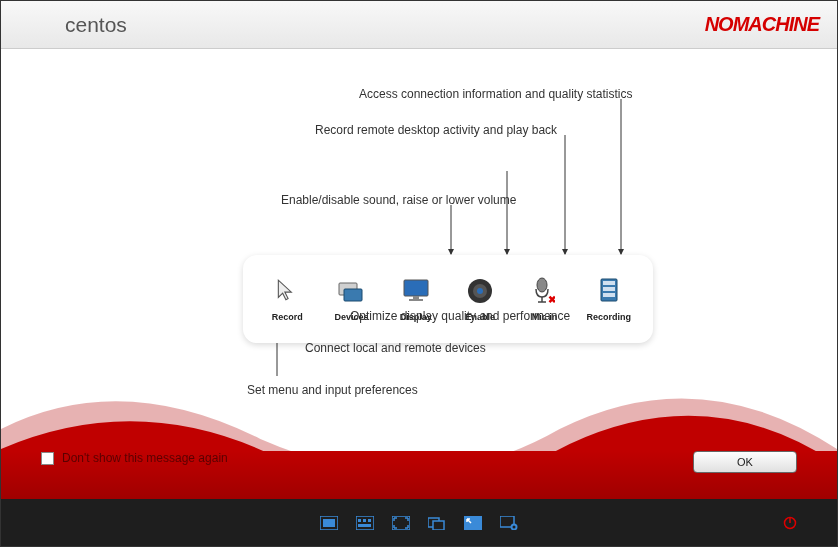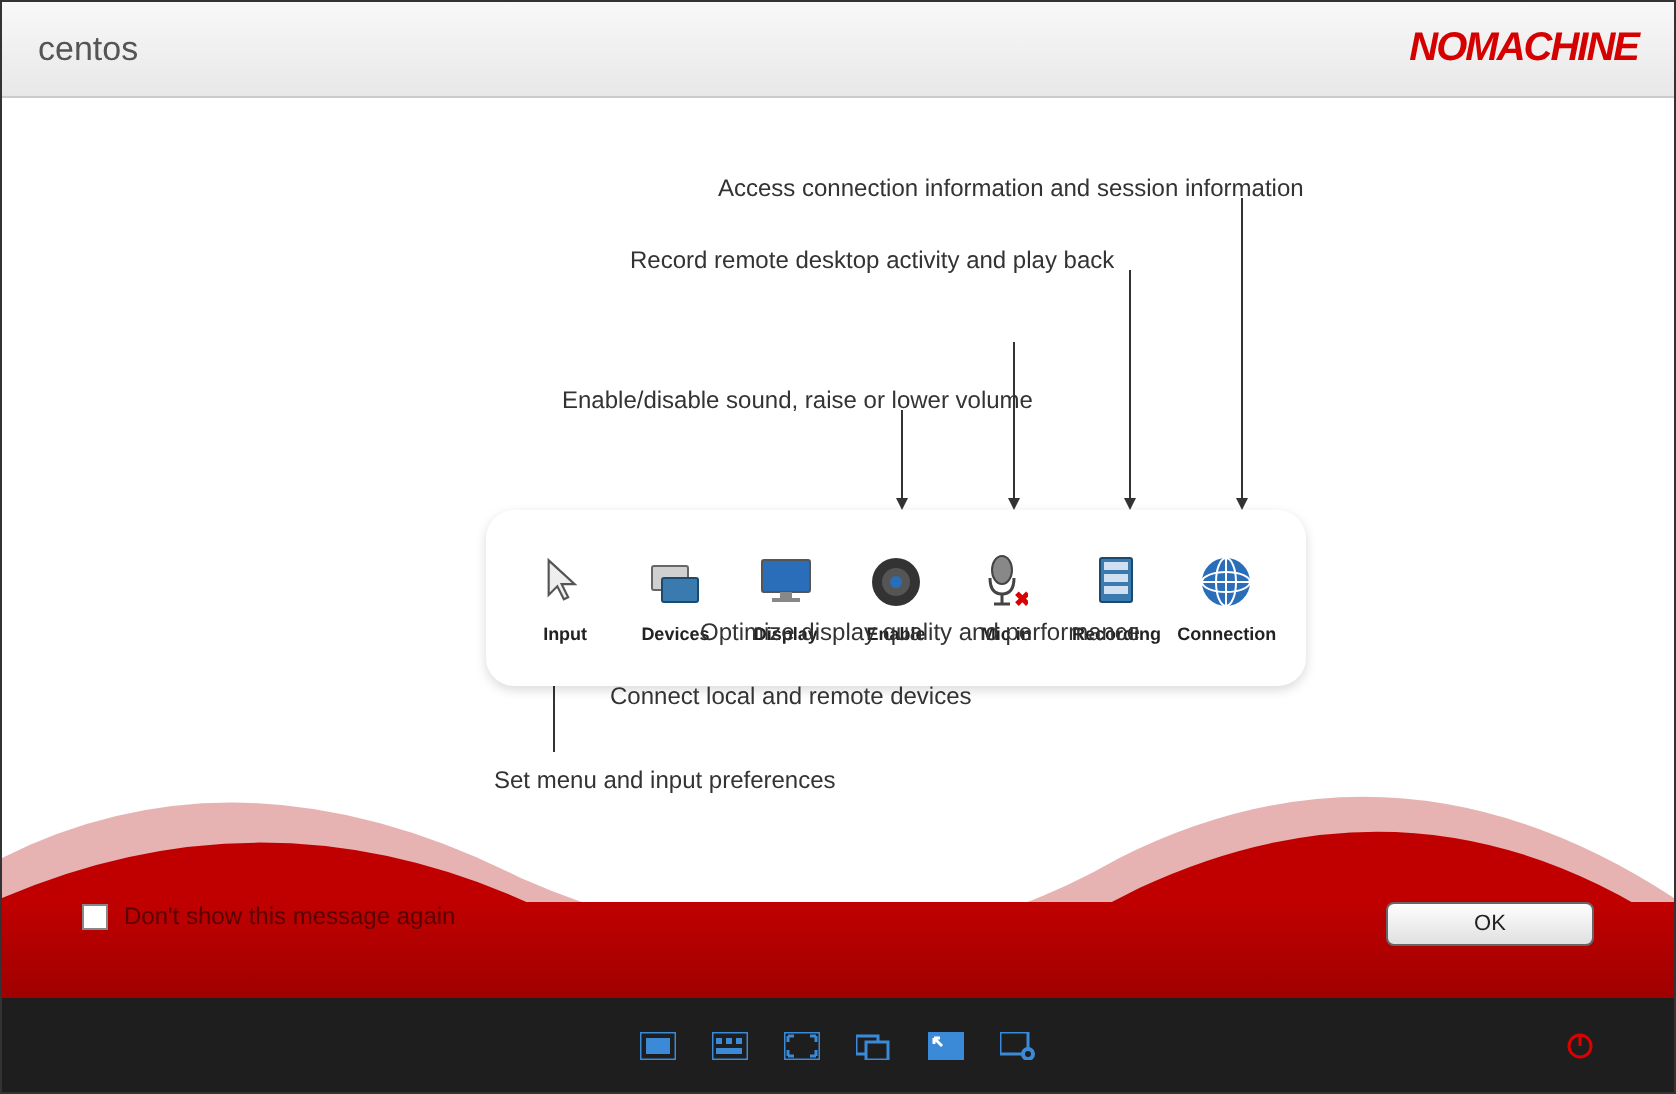--- a/index.html
+++ b/index.html
@@ -1,19 +1,19 @@
 <!DOCTYPE html>
 <html><head>
 <meta charset="utf-8">
 <style>
   * { box-sizing: border-box; margin: 0; padding: 0; }
   body { font-family: Arial, Helvetica, sans-serif; background: #000; }
   .window { width: 838px; height: 547px; background: #fff; position: relative; border: 1px solid #333; overflow: hidden; }
   .titlebar { height: 48px; background: linear-gradient(to bottom, #f8f8f8, #e8e8e8); border-bottom: 1px solid #ccc; display: flex; align-items: center; justify-content: space-between; padding: 0 18px; }
-  .title { font-size: 17px; color: #555; }
+  .title { font-size: 21px; color: #555; margin-left: 46px; }
   .brand { font-size: 20px; font-weight: 900; color: #d50000; letter-spacing: -1px; font-style: italic; text-align: right; }
   .content { position: relative; height: 450px; background: #fff; overflow: hidden; }
   .wave-bg { position: absolute; top: 0; left: 0; width: 100%; height: 100%; z-index: 0; }
   .toolbar-panel { position: absolute; left: 242px; top: 206px; width: 410px; height: 88px; background: #fff; border-radius: 14px; box-shadow: 0 2px 6px rgba(0,0,0,0.15); display: flex; align-items: center; justify-content: space-around; padding: 8px 12px; z-index: 2; }
   .tool-item { display: flex; flex-direction: column; align-items: center; gap: 6px; width: 50px; cursor: pointer; }
   .tool-icon { width: 30px; height: 30px; display: flex; align-items: center; justify-content: center; }
   .tool-label { font-size: 9px; font-weight: bold; color: #222; text-align: center; }
   .annotation { position: absolute; font-size: 12px; color: #333; z-index: 3; white-space: nowrap; }
   .arrow-line { position: absolute; z-index: 1; }
   .footer-bar { position: absolute; bottom: 0; left: 0; width: 100%; }
@@ -36,21 +36,21 @@
     <span class="brand">NOMACHINE</span>
   </div>
 
   <div class="content">
 
     <svg class="wave-bg" viewBox="0 0 838 450" preserveAspectRatio="none">
       <path d="M 0 380 Q 120 320 260 390 Q 420 460 560 380 Q 700 310 838 400 L 838 450 L 0 450 Z" fill="#b00000" opacity="0.3"></path>
       <path d="M 0 400 Q 140 340 280 410 Q 430 470 570 395 Q 710 330 838 415 L 838 450 L 0 450 Z" fill="#c00000"></path>
     </svg>
 
-    <div class="annotation" style="left:358px; top:38px;">Access connection information and session information</div>
+    <div class="annotation" style="left:358px; top:38px;">Access connection information and quality statistics</div>
     <div class="annotation" style="left:314px; top:74px;">Record remote desktop activity and play back</div>
     <div class="annotation" style="left:280px; top:144px;">Enable/disable sound, raise or lower volume</div>
     <div class="annotation" style="left:349px; top:260px;text-align:center;">Optimize display quality and performance</div>
     <div class="annotation" style="left:304px; top:292px;">Connect local and remote devices</div>
     <div class="annotation" style="left:246px; top:334px;">Set menu and input preferences</div>
 
     <svg class="arrow-line" style="left:0;top:0" width="838" height="450">
       <defs>
         <marker id="ah" markerWidth="6" markerHeight="6" refX="5" refY="3" orient="auto">
             <path d="M0,0 L6,3 L0,6 Z" fill="#333"></path>
@@ -67,21 +67,21 @@
       <path d="M 276 265 L 276 327" stroke="#333" fill="none" marker-start="url(#ah)"></path>
     </svg>
 
     <div class="toolbar-panel">
       <div class="tool-item">
         <div class="tool-icon">
           <svg width="26" height="26" viewBox="0 0 24 24">
               <path d="M4 2 L4 18 L8 14 L11 20 L13 19 L10 13 L16 13 Z" fill="#eee" stroke="#555" stroke-width="1"></path>
             </svg>
         </div>
-        <span class="tool-label">Input</span>
+        <span class="tool-label">Record</span>
       </div>
       <div class="tool-item">
         <div class="tool-icon">
           <svg width="28" height="26" viewBox="0 0 28 24">
               <rect x="2" y="4" width="18" height="12" rx="1" fill="#d0d0d0" stroke="#666"></rect>
               <rect x="7" y="10" width="18" height="12" rx="1" fill="#3a7aaf" stroke="#1a4a6f"></rect>
             </svg>
         </div>
         <span class="tool-label">Devices</span>
       </div>
@@ -121,32 +121,20 @@
         <div class="tool-icon">
           <svg width="24" height="28" viewBox="0 0 24 28">
               <rect x="4" y="2" width="16" height="22" rx="1" fill="#3a7aaf" stroke="#1a4a6f"></rect>
               <rect x="6" y="4" width="12" height="4" fill="#d0e0f0"></rect>
               <rect x="6" y="10" width="12" height="4" fill="#d0e0f0"></rect>
               <rect x="6" y="16" width="12" height="4" fill="#d0e0f0"></rect>
             </svg>
         </div>
         <span class="tool-label">Recording</span>
       </div>
-      <div class="tool-item">
-        <div class="tool-icon">
-          <svg width="28" height="28" viewBox="0 0 28 28">
-              <circle cx="14" cy="14" r="12" fill="#2a6db8"></circle>
-              <ellipse cx="14" cy="14" rx="12" ry="5" fill="none" stroke="#fff" stroke-width="1"></ellipse>
-              <ellipse cx="14" cy="14" rx="5" ry="12" fill="none" stroke="#fff" stroke-width="1"></ellipse>
-              <line x1="2" y1="14" x2="26" y2="14" stroke="#fff"></line>
-              <line x1="14" y1="2" x2="14" y2="26" stroke="#fff"></line>
-            </svg>
-        </div>
-        <span class="tool-label">Connection</span>
-      </div>
     </div>
 
     <div class="footer-bar">
       <div class="red-bar">
         <div class="checkbox-row">
           <div class="checkbox"></div>
           <span class="checkbox-label">Don't show this message again</span>
         </div>
         <button class="ok-btn">OK</button>
       </div>

